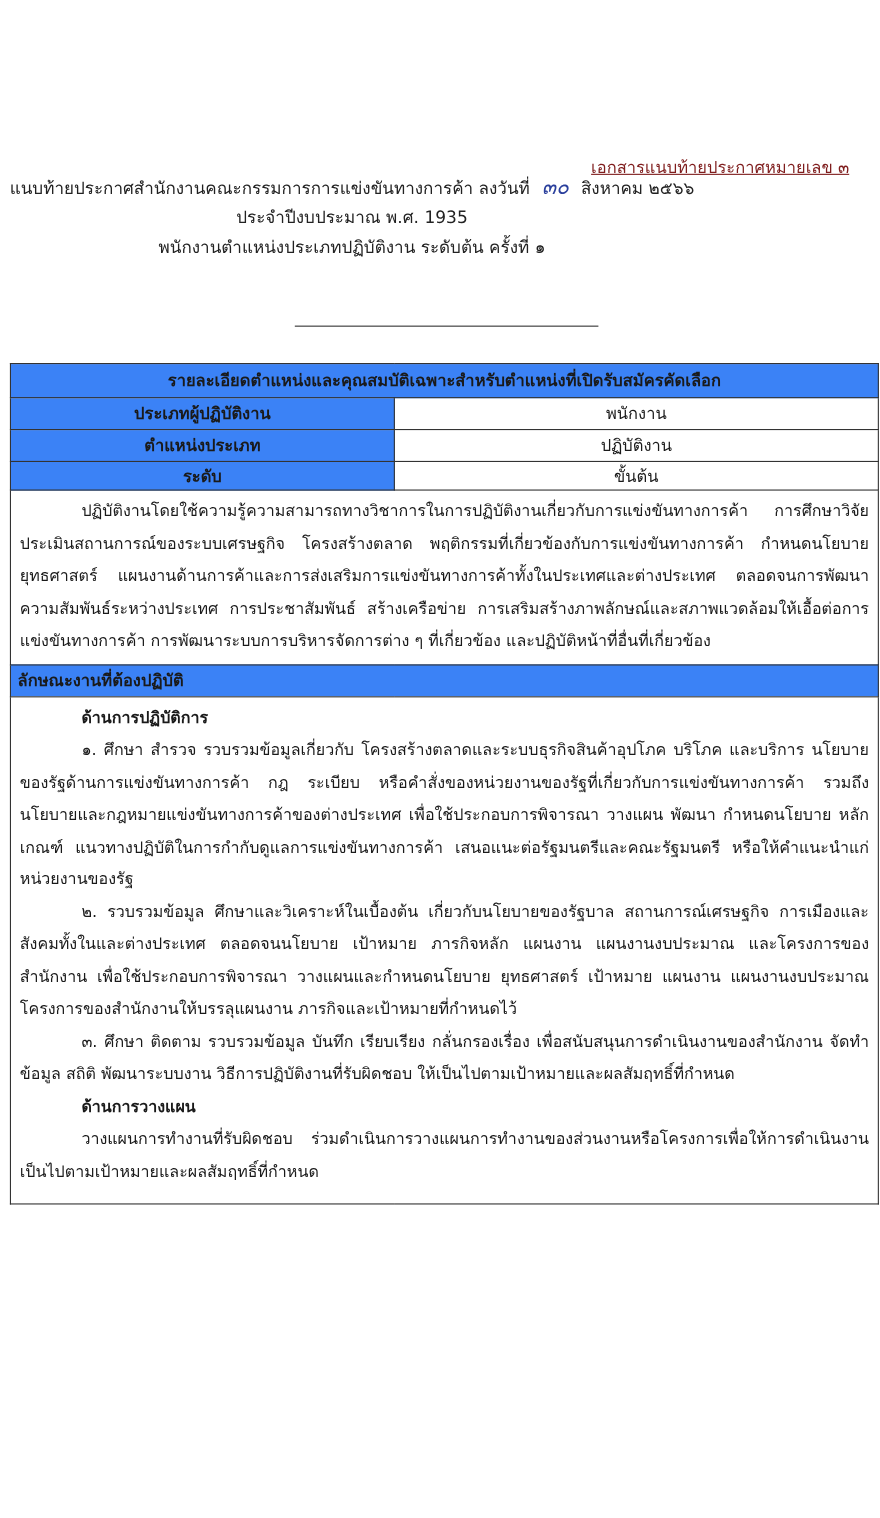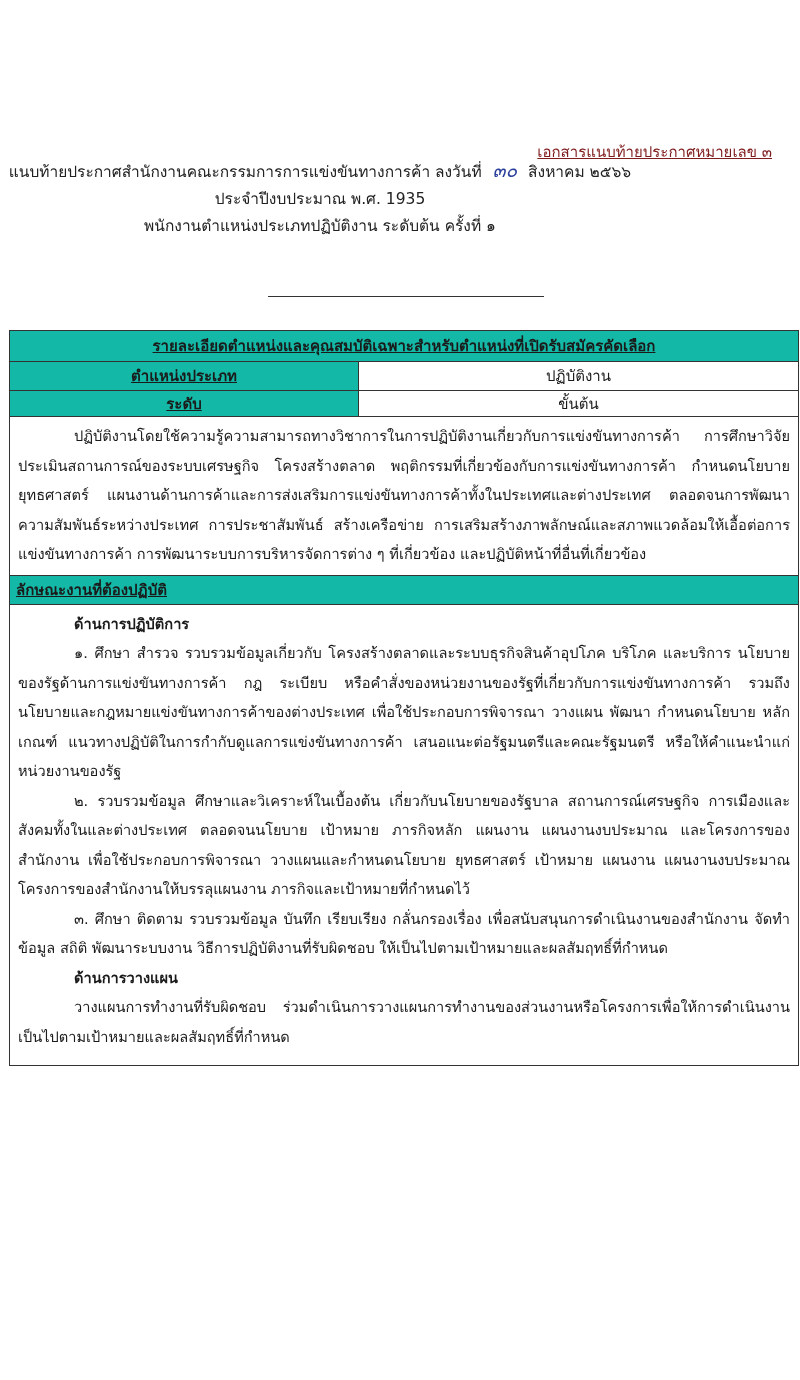--- a/index.html
+++ b/index.html
@@ -15,21 +15,21 @@
   }
   .header .line { white-space:nowrap; }
   .date-hand { color:#2a3f9c; font-family:"DejaVu Serif", serif; font-size:19px; font-style:italic; margin:0 6px; }
   .rule {
     position:absolute; top:296px; left:268px; width:276px; height:1px; background:#333;
   }
   table.spec {
     position:absolute; top:330px; left:9px; width:790px; border-collapse:collapse; font-size:15px;
   }
   table.spec td { border:1.5px solid #333; padding:0 6px; }
-  .shade { background:#14b8a6;text-decoration:underline; }
+  .shade { background:#3b82f6; }
   .title-row td { text-align:center; font-weight:bold; height:30px; }
   .label { text-align:center; font-weight:bold; width:336px; }
   .val { text-align:center; }
   .pos-val { font-size:19px; line-height:34px; padding:4px 6px; }
   .row-h { height:29px; }
   .row-h2 { height:26px; }
   .section-head td { font-weight:bold; height:28px; text-align:left; }
   .body-cell { padding:4px 8px 6px 8px !important; font-size:14.6px; line-height:29.5px; text-align:justify; }
   .indent { text-indent:56px; }
   .sub-head { font-weight:bold; padding-left:56px; }
@@ -51,20 +51,24 @@
 </div>
 
 <div class="rule"></div>
 
 <table class="spec">
   <tbody>
       <tr class="title-row shade">
     <td colspan="2">รายละเอียดตำแหน่งและคุณสมบัติเฉพาะสำหรับตำแหน่งที่เปิดรับสมัครคัดเลือก</td>
   </tr>
   <tr class="row-h">
+    <td class="label shade">ประเภทผู้ปฏิบัติงาน</td>
+    <td class="val">พนักงาน</td>
+  </tr>
+  <tr class="row-h">
     <td class="label shade">ตำแหน่งประเภท</td>
     <td class="val">ปฏิบัติงาน</td>
   </tr>
   <tr class="row-h2">
     <td class="label shade">ระดับ</td>
     <td class="val">ขั้นต้น</td>
   </tr>
   <tr>
     <td colspan="2" class="body-cell">
       <div class="indent">ปฏิบัติงานโดยใช้ความรู้ความสามารถทางวิชาการในการปฏิบัติงานเกี่ยวกับการแข่งขันทางการค้า การศึกษาวิจัย ประเมินสถานการณ์ของระบบเศรษฐกิจ โครงสร้างตลาด พฤติกรรมที่เกี่ยวข้องกับการแข่งขันทางการค้า กำหนดนโยบายยุทธศาสตร์ แผนงานด้านการค้าและการส่งเสริมการแข่งขันทางการค้าทั้งในประเทศและต่างประเทศ ตลอดจนการพัฒนาความสัมพันธ์ระหว่างประเทศ การประชาสัมพันธ์ สร้างเครือข่าย การเสริมสร้างภาพลักษณ์และสภาพแวดล้อมให้เอื้อต่อการแข่งขันทางการค้า การพัฒนาระบบการบริหารจัดการต่าง ๆ ที่เกี่ยวข้อง และปฏิบัติหน้าที่อื่นที่เกี่ยวข้อง</div>

